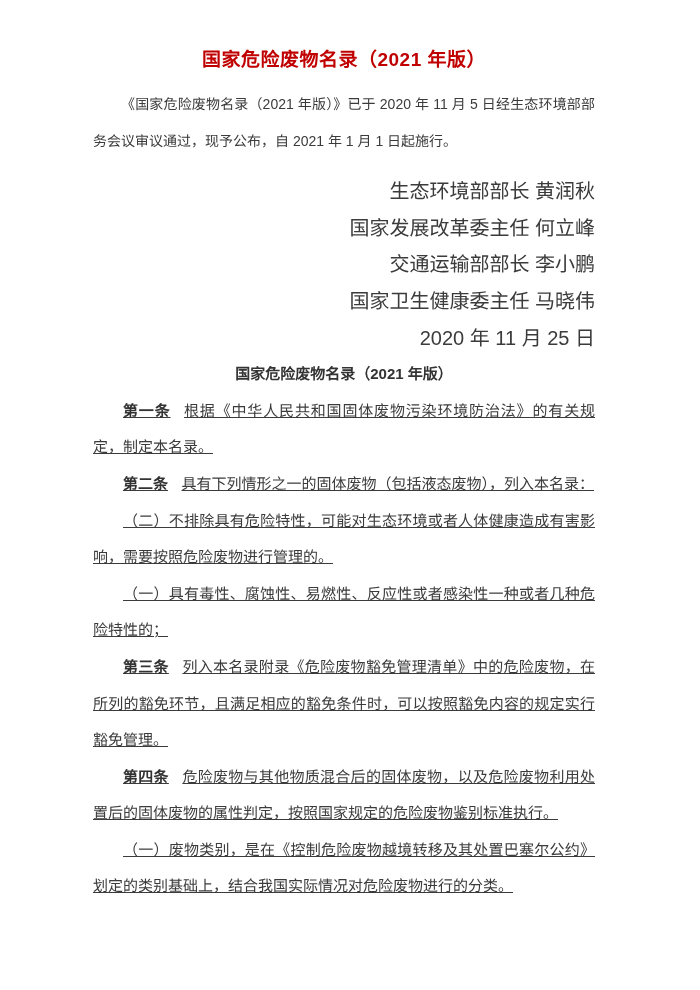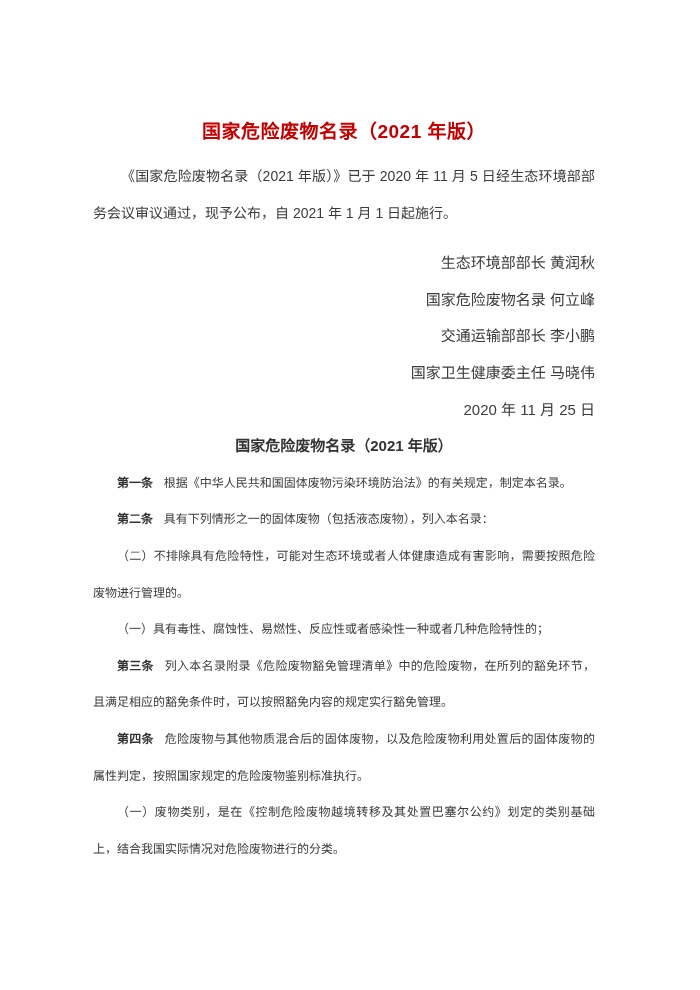--- a/index.html
+++ b/index.html
@@ -12,58 +12,59 @@
     width: 700px;
     height: 990px;
     overflow: hidden;
     font-family: "Liberation Sans", "DejaVu Sans", sans-serif;
     color: #3b3b3b;
   }
   .page {
     box-sizing: border-box;
     width: 700px;
     height: 990px;
-    padding: 112px 105px 0 93px;
+    padding: 40px 105px 0 93px;
     background: #ffffff;
   }
   .doc-title {
     font-size: 19px;
     font-weight: bold;
     color: #c00000;
     text-align: center;
     line-height: 40px;
     letter-spacing: 0.5px;
   }
   .intro {
     margin-top: 6px;
     font-size: 14px;
     line-height: 36.6px;
     text-align: justify;
     text-indent: 2em;
   }
   .sig-block {
-    font-size: 15px;
+    font-size: 20px;
     line-height: 36.6px;
   }
   .sig-line {
     text-align: right;
   }
   .sub-title {
     font-size: 15px;
     font-weight: bold;
     text-align: center;
     line-height: 36.6px;
     color: #333333;
   }
   .article {
-    font-size: 12px;
+    font-size: 15px;
     line-height: 36.6px;
     text-align: justify;
     text-indent: 2em;
     margin: 0;
+    text-decoration: underline;
   }
   .article-label {
     font-weight: bold;
     color: #333333;
     margin-right: 0.9em;
   }
   .article-label:empty {
     display: none;
     margin: 0;
   }
@@ -72,21 +73,21 @@
 <body>
 
 <div class="page">
 
   <div class="doc-title">国家危险废物名录（2021 年版）</div>
 
   <p class="intro">《国家危险废物名录（2021 年版）》已于 2020 年 11 月 5 日经生态环境部部务会议审议通过，现予公布，自 2021 年 1 月 1 日起施行。</p>
 
   <div class="sig-block">
     <div class="sig-line">生态环境部部长 黄润秋</div>
-    <div class="sig-line">国家危险废物名录 何立峰</div>
+    <div class="sig-line">国家发展改革委主任 何立峰</div>
     <div class="sig-line">交通运输部部长 李小鹏</div>
     <div class="sig-line">国家卫生健康委主任 马晓伟</div>
     <div class="sig-line">2020 年 11 月 25 日</div>
   </div>
 
   <div class="sub-title">国家危险废物名录（2021 年版）</div>
 
   <p class="article">
     <span class="article-label">第一条</span><span>根据《中华人民共和国固体废物污染环境防治法》的有关规定，制定本名录。</span>
   </p>

